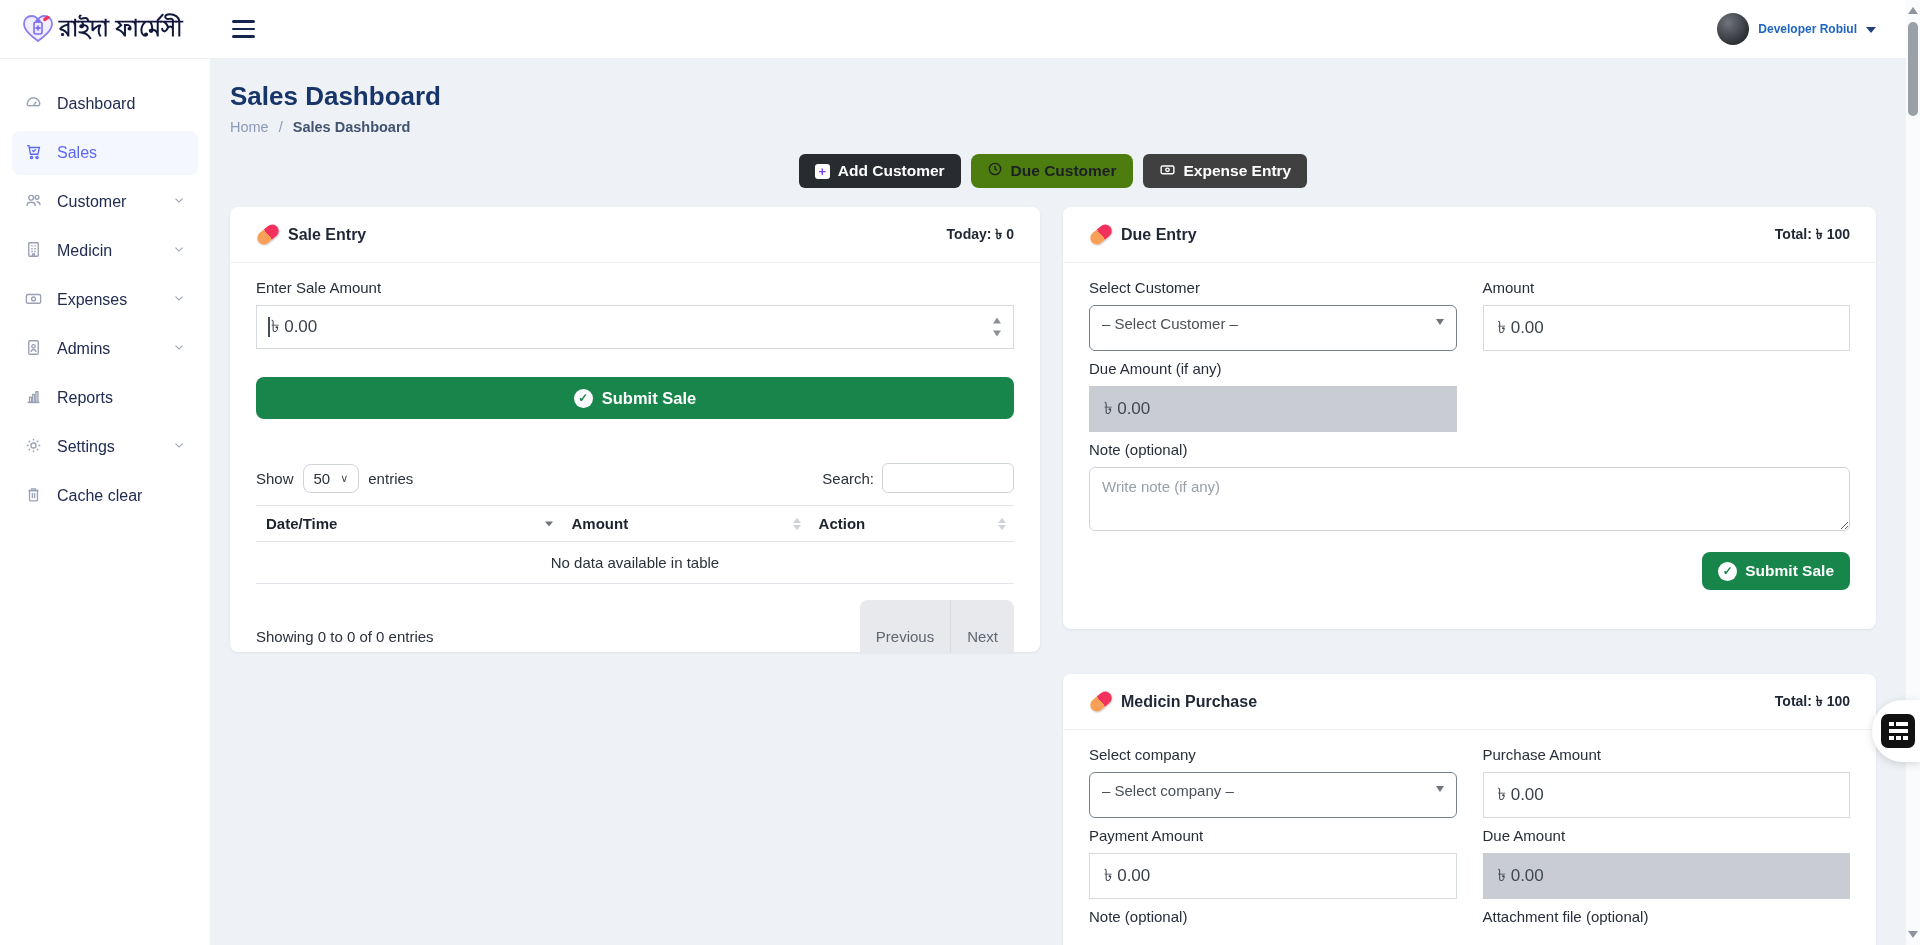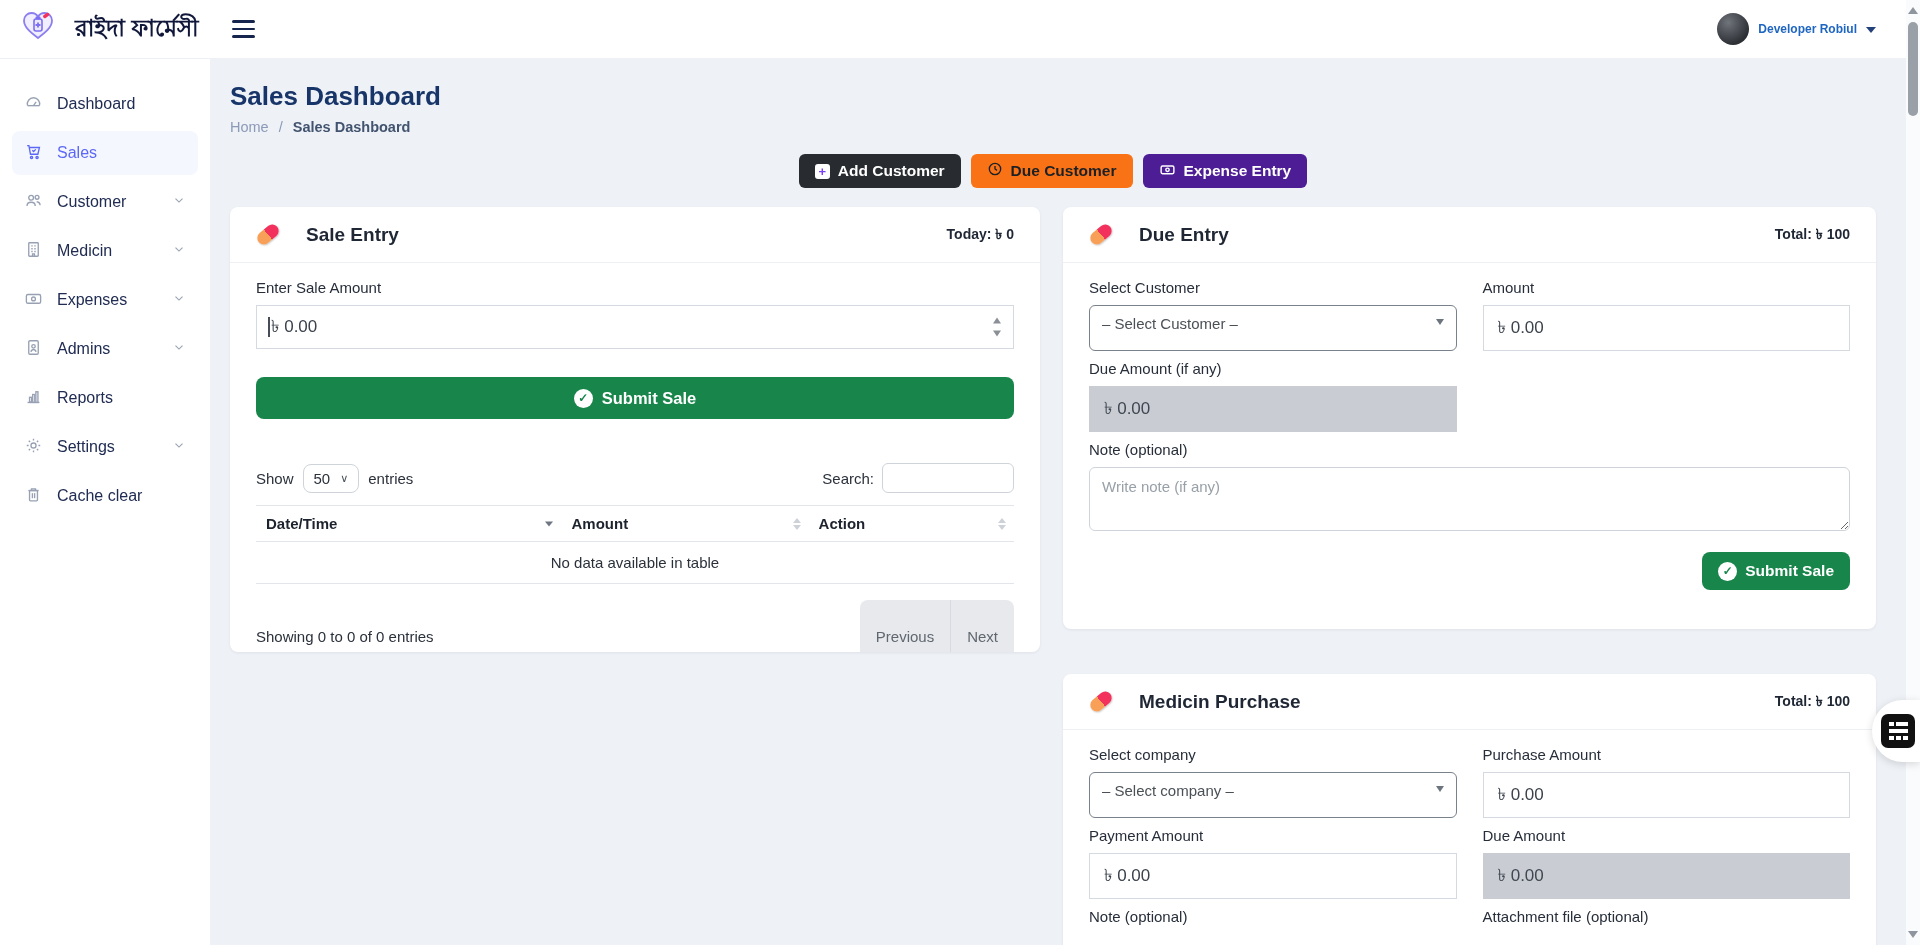--- a/index.html
+++ b/index.html
@@ -1,21 +1,21 @@
 <!DOCTYPE html>
 <html><head>
 <meta charset="utf-8">
 <style>
   * { box-sizing: border-box; margin: 0; padding: 0; }
   html,body { width:1920px; height:945px; overflow:hidden; }
   body { font-family:"Liberation Sans", sans-serif; background:#eef1f6; color:#222; }
 
   
   .navbar { height:59px; background:#fff; display:flex; align-items:center; padding:0 26px 0 20px; border-bottom:1px solid #edf0f4; position:relative; z-index:5; }
-  .brand { display:flex; align-items:flex-start; gap:19px; width:192px; }
+  .brand { display:flex; align-items:flex-end; gap:3px; width:192px; }
   .brand-name { font-size:23px; font-weight:bold; color:#10173a; white-space:nowrap; }
   .menu-btn { background:none; border:none; cursor:pointer; margin-left:16px; display:flex; flex-direction:column; gap:5px; padding:4px; }
   .menu-btn span { display:block; width:23px; height:2.6px; background:#16254e; border-radius:2px; }
   .nav-user { margin-left:auto; display:flex; align-items:center; gap:9px; margin-right:18px; cursor:pointer; }
   .avatar { width:32px; height:32px; border-radius:50%; background:radial-gradient(circle at 35% 30%, #70747b, #2c2f34 72%); }
   .user-name { font-size:12px; font-weight:bold; color:#1f66c1; }
   .nav-caret { width:0; height:0; border-left:5px solid transparent; border-right:5px solid transparent; border-top:6px solid #23427c; margin-top:2px; }
 
   
   .layout { display:flex; height:886px; }
@@ -31,33 +31,33 @@
   .page-title { margin-top:22px; font-size:26px; font-weight:bold; color:#173569; }
   .breadcrumb { margin-top:7px; font-size:14.5px; }
   .bc-home { color:#8b9ab8; cursor:pointer; }
   .bc-sep { color:#8b9ab8; margin:0 6px; }
   .bc-cur { color:#42536f; font-weight:bold; }
 
   
   .actions-row { display:flex; justify-content:center; gap:10px; margin-top:19px; }
   .action-btn { height:34px; border:none; border-radius:6px; font-size:15.5px; font-weight:bold; padding:0 16px; display:inline-flex; align-items:center; gap:8px; cursor:pointer; font-family:inherit; }
   .btn-dark { background:#282c30; color:#fff; }
-  .btn-yellow { background:#f97316; color:#1c2025; }
-  .btn-green { background:#4c1d95; color:#fff; }
+  .btn-yellow { background:#4d7c0f; color:#1c2025;border-radius:8px; }
+  .btn-green { background:#404040; color:#fff; }
   .plus-box { width:15px; height:15px; background:#fff; border-radius:3px; color:#7a3ff2; font-size:13px; font-weight:bold; display:flex; align-items:center; justify-content:center; line-height:1; }
 
   
   .cards-row { display:flex; gap:23px; margin-top:19px; align-items:flex-start; }
   .card { background:#fff; border-radius:8px; box-shadow:0 1px 3px rgba(25,39,70,.07); overflow:hidden; }
   .card-sale { width:810px; height:445px; }
   .col-right { width:813px; display:flex; flex-direction:column; gap:45px; }
   .card-due { height:422px; }
   .card-med { height:500px; }
   .card-head { height:56px; display:flex; align-items:center; padding:0 26px; border-bottom:1px solid #eef0f3; }
-  .card-title { display:flex; align-items:center; gap:26px; font-size:19px; font-weight:bold; color:#1f2735; }
+  .card-title { display:flex; align-items:center; gap:8px; font-size:16px; font-weight:bold; color:#1f2735; }
   .pill-icon { width:24px; height:13px; border-radius:8px; background:linear-gradient(to right,#f9a058 50%,#f2325c 50%); transform:rotate(-40deg); box-shadow:0 1px 2px rgba(0,0,0,.25); }
   .card-total { margin-left:auto; font-size:14px; font-weight:bold; color:#1f2735; }
   .card-body { padding:12px 26px 0; }
 
   .form-label { display:block; font-size:15px; color:#272e3a; margin:9px 0 9px; }
   .form-label.first { margin-top:4px; }
   .text-input { width:100%; height:44px; border:1px solid #d5dae0; border-radius:0; font-size:17px; color:#3b424c; padding:8px 14px; font-family:inherit; background:#fff; outline:none; }
   .input-wrap { position:relative; }
   .caret-line { position:absolute; left:12px; top:12px; width:1.5px; height:20px; background:#474d55; }
   .spinners { position:absolute; right:13px; top:50%; transform:translateY(-50%); display:flex; flex-direction:column; gap:7px; }

